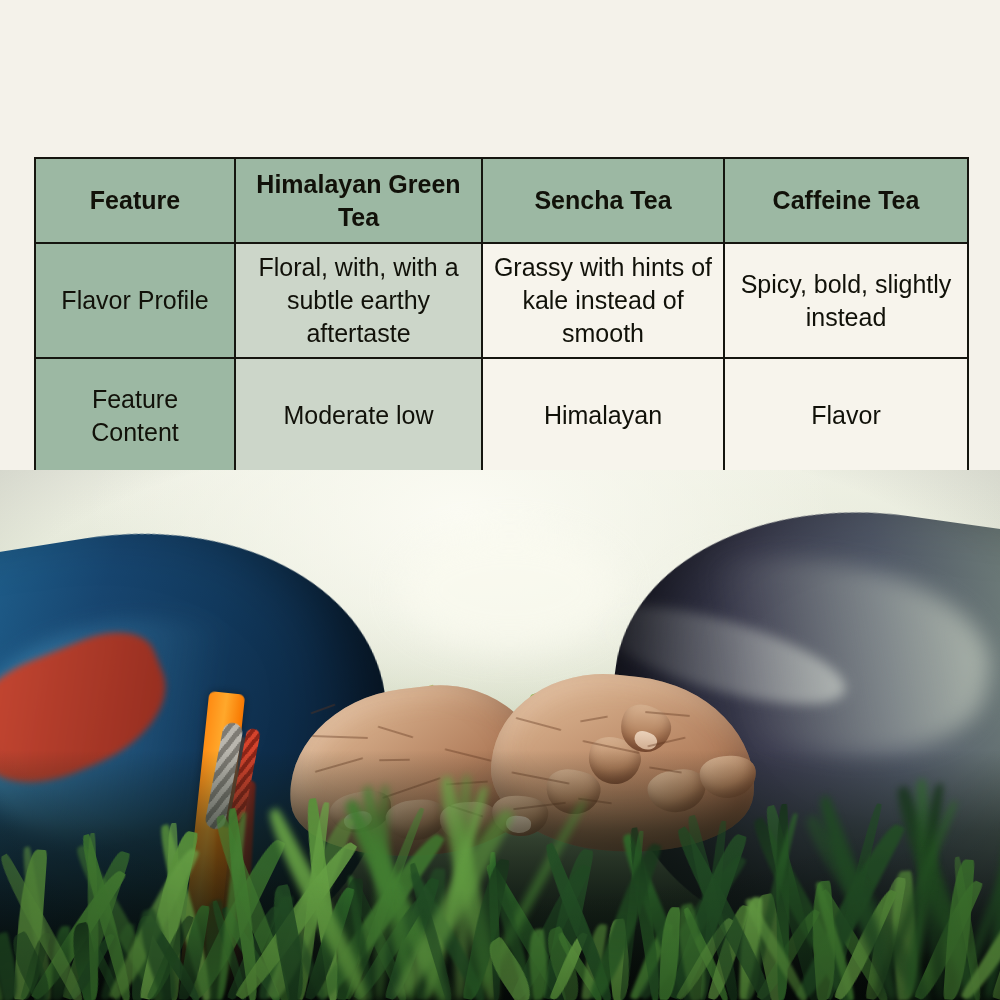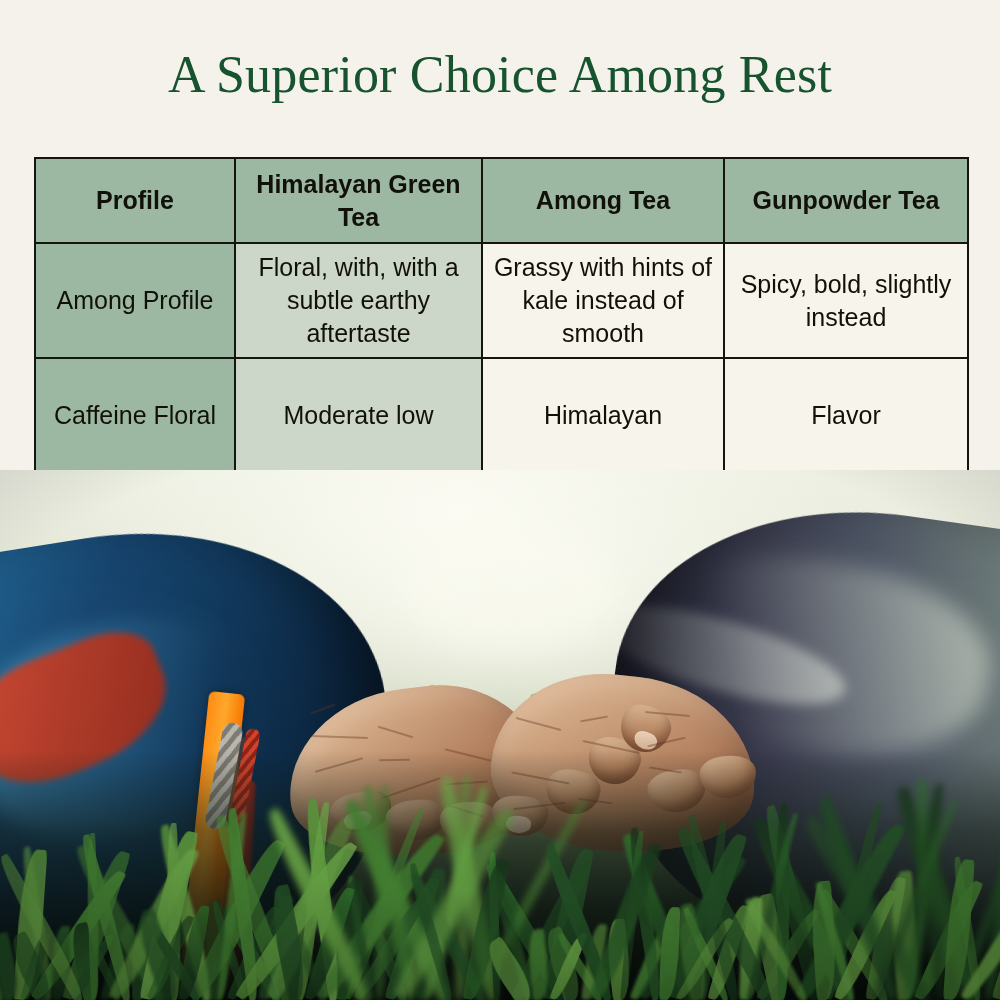--- a/index.html
+++ b/index.html
@@ -285,47 +285,46 @@
     position: absolute; inset: 0;
     background: radial-gradient(ellipse 110% 90% at 50% 36%, rgba(0,0,0,0) 48%, rgba(0,0,0,.42) 100%);
     pointer-events: none;
   }
 </style>
 </head>
 <body>
 
 <div id="page">
 
-  <div id="title">A Superior Choice Among Rest</div>
 
   <div id="table-wrap">
     <table>
       <colgroup>
         <col class="c1">
           <col class="c2">
           <col class="c3">
           <col class="c4">
       </colgroup>
       <thead>
         <tr>
-          <th>Profile</th>
+          <th>Feature</th>
           <th>Himalayan Green Tea</th>
-          <th>Among Tea</th>
-          <th>Gunpowder Tea</th>
+          <th>Sencha Tea</th>
+          <th>Caffeine Tea</th>
         </tr>
       </thead>
       <tbody>
         <tr>
-          <td class="col-feature">Among Profile</td>
+          <td class="col-feature">Flavor Profile</td>
           <td class="col-him">Floral, with, with a subtle earthy aftertaste</td>
           <td class="col-plain">Grassy with hints of kale instead of smooth</td>
           <td class="col-plain">Spicy, bold, slightly instead</td>
         </tr>
         <tr>
-          <td class="col-feature">Caffeine Floral</td>
+          <td class="col-feature">Feature Content</td>
           <td class="col-him">Moderate low</td>
           <td class="col-plain">Himalayan</td>
           <td class="col-plain">Flavor</td>
         </tr>
       </tbody>
     </table>
   </div>
 
   <div id="photo">
     <div class="bg-mist"></div>

